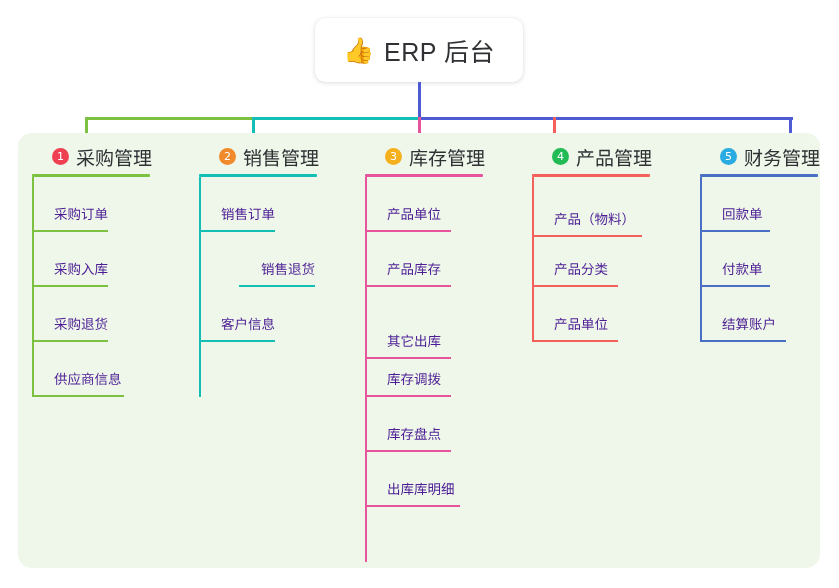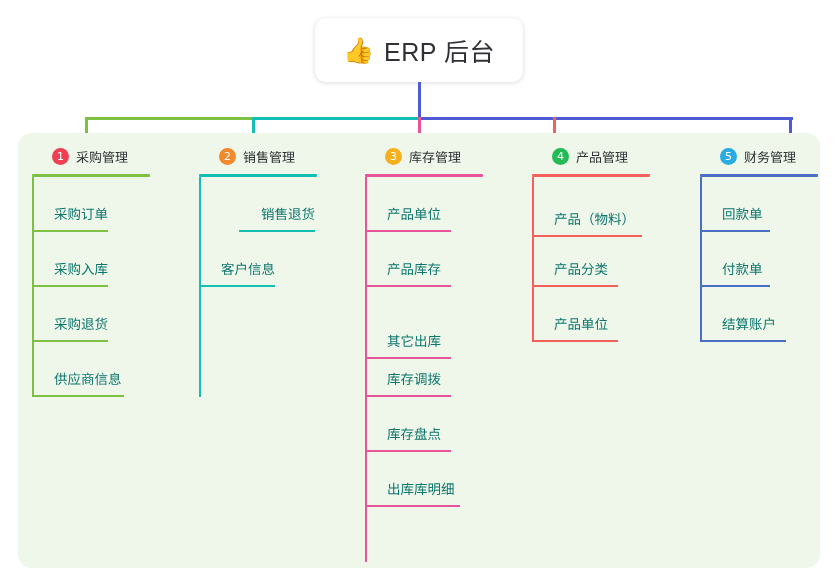--- a/index.html
+++ b/index.html
@@ -83,21 +83,21 @@
     height: 17px;
     border-radius: 50%;
     color: #ffffff;
     font-size: 11px;
     line-height: 17px;
     text-align: center;
     font-family: "DejaVu Sans", sans-serif;
     flex: 0 0 auto;
   }
   .col-title {
-    font-size: 13px;
+    font-size: 19px;
     color: #2f3135;
   }
   .col-underline {
     height: 3px;
     border-radius: 1px;
     margin-top: 5px;
   }
   .col-body {
     position: relative;
     margin-top: 0;
@@ -111,21 +111,21 @@
   .leaf {
     position: relative;
     height: 55px;
     box-sizing: border-box;
   }
   .leaf-label {
     position: absolute;
     left: 22px;
     bottom: 9px;
     font-size: 13.5px;
-    color: #0f766e;
+    color: #4c1d95;
     white-space: nowrap;
   }
   .leaf-underline {
     position: absolute;
     left: 0;
     bottom: 0;
     height: 2px;
   }
 </style>
 </head>
@@ -180,20 +180,24 @@
         </div>
       </div>
       <div class="column" style="left: 199px; width: 160px;">
         <div class="col-header">
           <span class="badge" style="background: rgb(240, 138, 44);">2</span>
           <span class="col-title">销售管理</span>
         </div>
         <div class="col-underline" style="width: 118px; background: rgb(19, 191, 181);"></div>
         <div class="col-body" style="height: 220px;">
           <div class="spine" style="height: 220px; background: rgb(19, 191, 181);"></div>
+          <div class="leaf" style="top: 0px;">
+            <span class="leaf-label">销售订单</span>
+            <div class="leaf-underline" style="width: 76px; background: rgb(19, 191, 181);"></div>
+          </div>
           <div class="leaf" style="top: 0px; margin-left: 40px;">
             <span class="leaf-label">销售退货</span>
             <div class="leaf-underline" style="width: 76px; background: rgb(19, 191, 181);"></div>
           </div>
           <div class="leaf" style="top: 0px;">
             <span class="leaf-label">客户信息</span>
             <div class="leaf-underline" style="width: 76px; background: rgb(19, 191, 181);"></div>
           </div>
         </div>
       </div>

